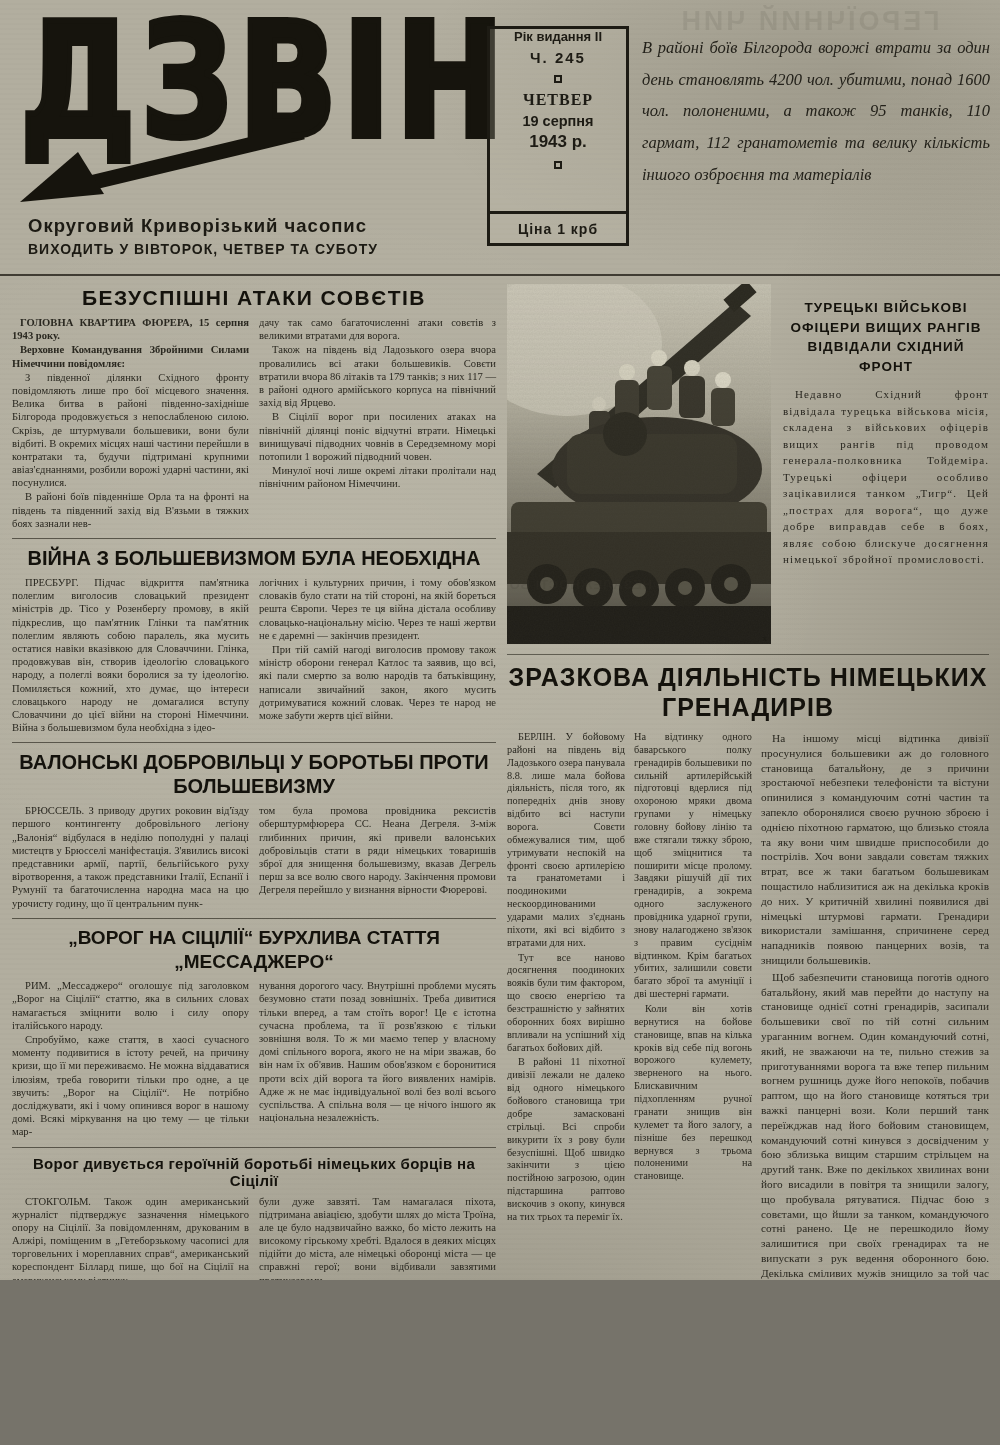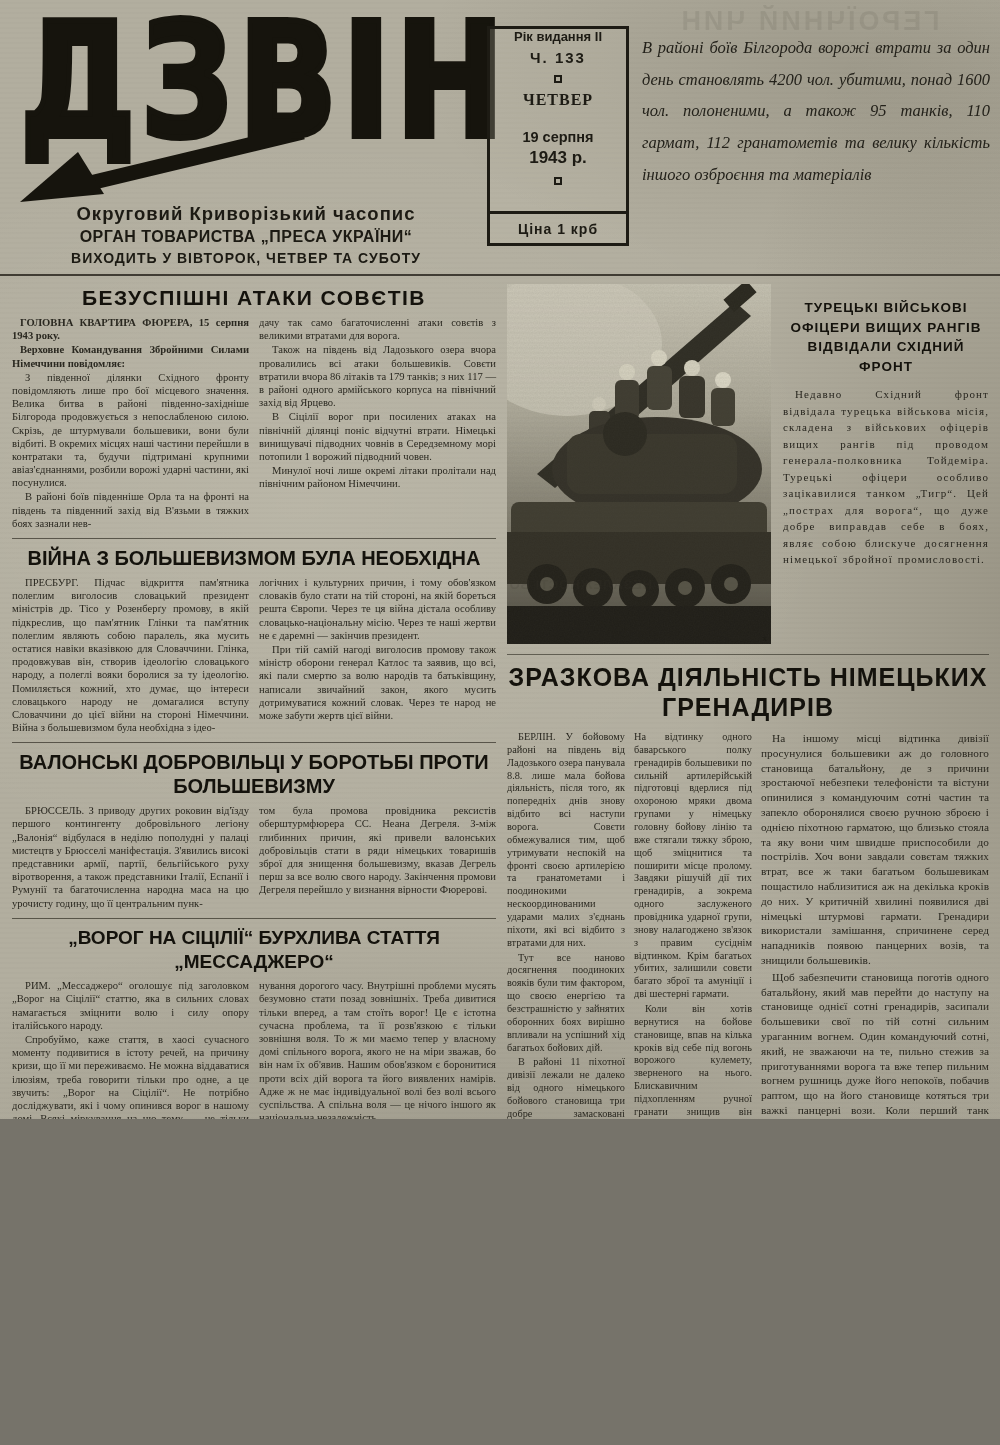--- a/index.html
+++ b/index.html
@@ -1,18 +1,18 @@
 <!DOCTYPE html>
 <html><head>
 <meta charset="utf-8">
 <style>
   * { margin:0; padding:0; box-sizing:border-box; }
   html,body { background:#76736a; }
   .paper {
-    position:relative; width:1000px; height:1119px; margin:0 auto; overflow:hidden;
+    position:relative; width:1000px; height:1280px; margin:0 auto; overflow:hidden;
     background:
       radial-gradient(ellipse 620px 300px at 85% 6%, rgba(58,53,38,0.16), transparent 70%),
       radial-gradient(ellipse 420px 900px at 102% 55%, rgba(66,60,44,0.22), transparent 75%),
       radial-gradient(ellipse 760px 520px at 30% 45%, rgba(255,252,238,0.10), transparent 72%),
       radial-gradient(ellipse 900px 280px at 50% 101%, rgba(58,54,40,0.14), transparent 75%),
       #b2ae9f;
     color:#26241d;
     font-family:"Liberation Serif", serif;
   }
   .paper::after{ content:""; position:absolute; inset:0; pointer-events:none;
@@ -20,34 +20,34 @@
 
   
   .hd { position:relative; height:276px; border-bottom:2px solid rgba(25,22,15,0.75); }
   .mast-title{
     position:absolute; left:20px; top:2px; z-index:2;
     font-family:"DejaVu Sans", sans-serif; font-weight:bold; font-size:130px; line-height:1;
     letter-spacing:5px; color:#16140d; -webkit-text-stroke:5px #16140d;
     transform:scaleY(1.22); transform-origin:top left; white-space:nowrap;
   }
   .mast-arrow{ position:absolute; left:8px; top:120px; width:300px; height:92px; z-index:1; }
-  .tags{ position:absolute; left:28px; top:203px; width:436px; text-align:center;
+  .tags{ position:absolute; left:28px; top:215px; width:436px; text-align:left;
     font-family:"Liberation Sans", sans-serif; font-weight:bold; color:#1c1a13; z-index:3; }
   .tag1{ font-size:18.5px; letter-spacing:1px; }
   .tag2{ font-size:16px; margin-top:3px; letter-spacing:0.5px; }
   .tag3{ font-size:14px; margin-top:4px; letter-spacing:1px; }
 
   .issue-box{ position:absolute; left:487px; top:26px; width:142px; height:220px; z-index:3;
     border:3px solid #1d1b14; display:flex; flex-direction:column; align-items:center; 
     font-family:"Liberation Sans", sans-serif; font-weight:bold; color:#1d1b14; background:rgba(190,186,172,0.25); }
   .ib-edition{ font-size:13px; }
   .ib-number{ font-size:15px; margin-top:5px; letter-spacing:2px; }
   .sq{ width:8px; height:8px; border:2px solid #1d1b14; margin:9px 0 8px; }
   .ib-weekday{ font-size:16px; letter-spacing:1px;font-family:Liberation Serif, serif; }
-  .ib-date{ font-size:14.5px; margin-top:20px; }
+  .ib-date{ font-size:14.5px; margin-top:4px; }
   .ib-year{ font-size:17px; margin-top:3px; }
   .ib-price{ margin-top:auto; width:100%; border-top:3px solid #1d1b14; text-align:center;
     padding:7px 0 6px; font-size:14px; letter-spacing:1px; }
 
   .lead{ position:absolute; left:642px; top:32px; width:348px; z-index:2;
     font-style:italic; font-size:16.5px; line-height:1.92; color:#23211a; text-align:justify; }
 
   .bleed{ position:absolute; transform:scaleX(-1); pointer-events:none;
     font-family:"Liberation Sans", sans-serif; font-weight:bold; color:#3c3930; }
   .bleed1{ left:628px; top:6px; width:362px; font-size:27px; letter-spacing:3px; opacity:0.10; text-align:center; z-index:1; }
@@ -104,26 +104,25 @@
 
   <header class="hd">
     <div class="bleed bleed1">ГЕРОЇЧНИЙ ЧИН</div>
     <div class="mast-title">ДЗВІН</div>
     <svg class="mast-arrow" viewBox="0 0 300 92">
       <path d="M295,12 L78,64" stroke="#16140d" stroke-width="15" fill="none"></path>
       <polygon points="12,82 70,32 96,74" fill="#16140d"></polygon>
     </svg>
     <div class="tags">
       <div class="tag1">Округовий  Криворізький  часопис</div>
-      <div class="tag2">ОРГАН ТОВАРИСТВА „ПРЕСА УКРАЇНИ“</div>
       <div class="tag3">ВИХОДИТЬ У ВІВТОРОК, ЧЕТВЕР ТА СУБОТУ</div>
     </div>
     <div class="issue-box">
       <div class="ib-edition">Рік видання II</div>
-      <div class="ib-number">Ч.  133</div>
+      <div class="ib-number">Ч.  245</div>
       <div class="sq"></div>
       <div class="ib-weekday">ЧЕТВЕР</div>
       <div class="ib-date">19 серпня</div>
       <div class="ib-year">1943 р.</div>
       <div class="sq"></div>
       <div class="ib-price">Ціна  1  крб</div>
     </div>
     <div class="lead">В районі боїв Білгорода ворожі втрати за один день становлять 4200 чол. убитими, понад 1600 чол. полоненими, а також 95 танків, 110 гармат, 112 гранатометів та велику кількість іншого озброєння та матеріалів</div>
   </header>
 

